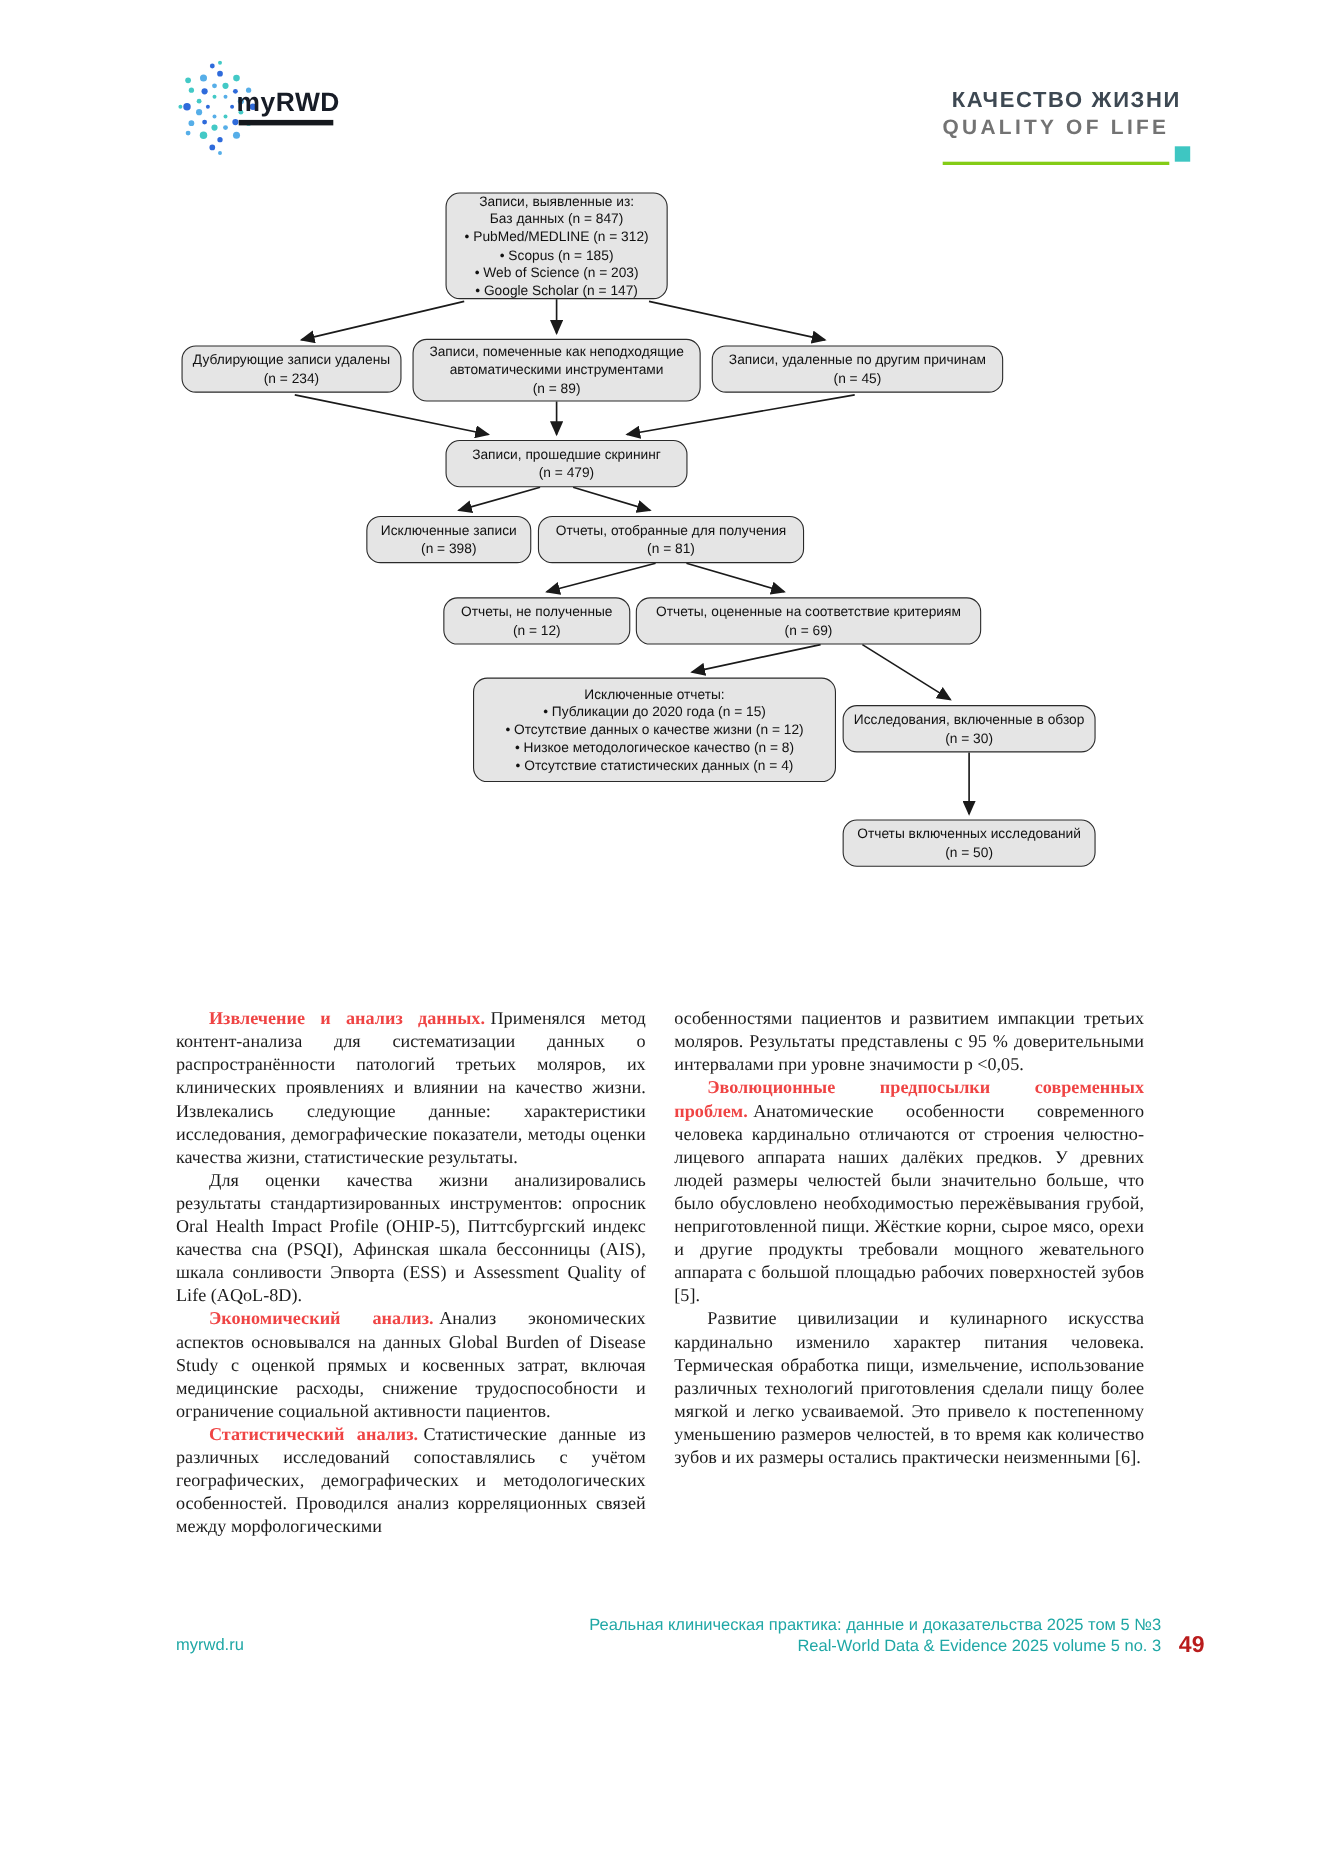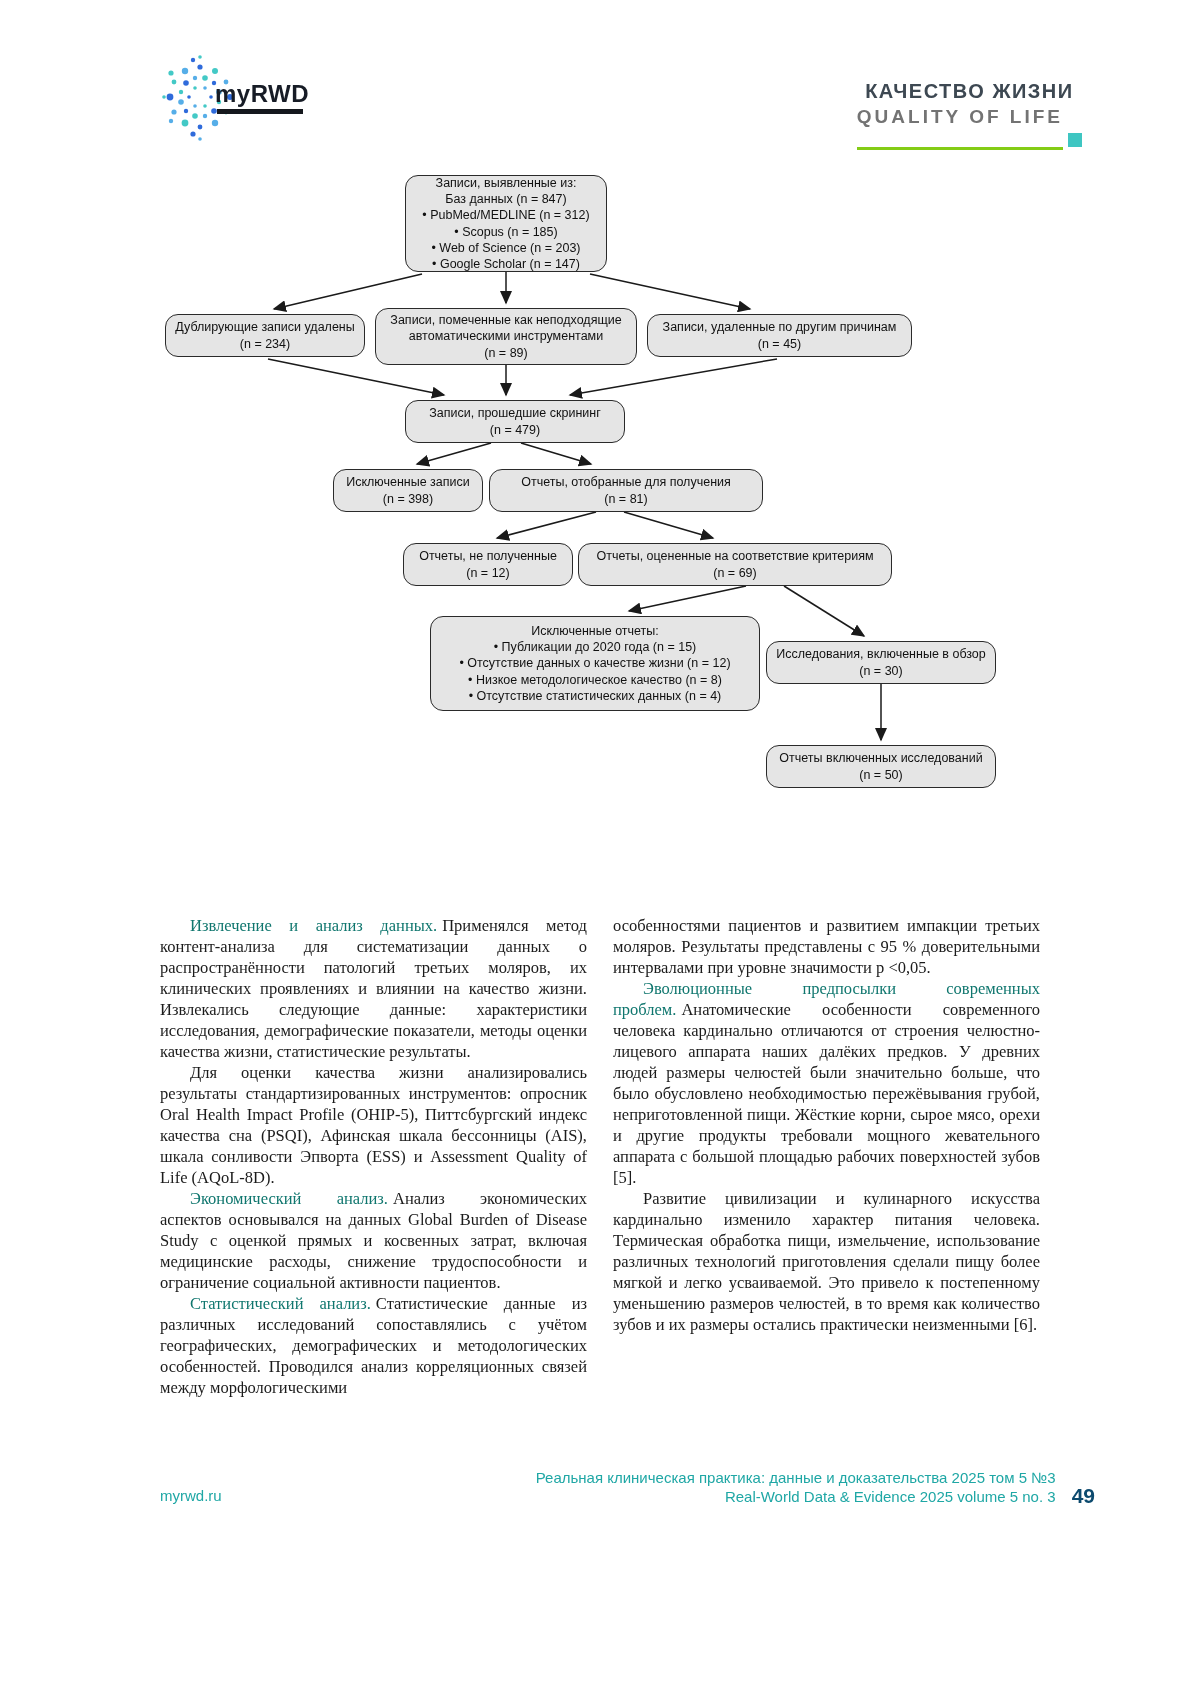--- a/index.html
+++ b/index.html
@@ -30,28 +30,28 @@
   .caption{position:absolute;left:160px;top:841px;width:880px;
            font:italic 16.5px/24px "Liberation Serif",serif;color:#2f5ec6;}
   .cap-label{font-weight:bold;margin-right:6px;}
 
   
   .columns{position:absolute;left:160px;top:915px;width:880px;display:flex;gap:26px;}
   .col{width:427px;}
   .col p{margin:0;text-align:justify;text-indent:30px;
          font:16.5px/21px "Liberation Serif",serif;color:#1b1b1b;}
   .col p.noindent{text-indent:0;}
-  .lead{font-weight:normal;color:#0f766e;margin-right:5px;}
+  .lead{font-weight:bold;color:#ef4444;margin-right:5px;}
   .section-heading{margin:15px 0 3px 0;font:bold 20px/25px "Liberation Sans",sans-serif;color:#0d85c8;}
 
   
   .footer{position:absolute;left:160px;top:1468px;width:935px;display:flex;align-items:flex-end;}
   .site{font:15px/20px "Liberation Sans",sans-serif;color:#1fa7a5;}
   .footer-journal{margin-left:auto;text-align:right;font:15px/19px "Liberation Sans",sans-serif;color:#1fa7a5;}
-  .page-num{font:bold 21px/21px "Liberation Sans",sans-serif;color:#0c4a6e;margin-left:16px;}
+  .page-num{font:bold 21px/21px "Liberation Sans",sans-serif;color:#b91c1c;margin-left:16px;}
 </style>
 </head>
 <body>
 
 <div class="page">
 
   <div class="logo">
     <svg width="92" height="92" viewBox="0 0 92 92">
       <g>
         <circle cx="70" cy="42" r="3" fill="#2f6bdb"></circle>
@@ -151,21 +151,21 @@
 (n = 45)</span>
       </div>
     <div class="fbox" style="left:255px;top:235px;width:220px;height:43px;">
       <span class="ftext">Записи, прошедшие скрининг
 (n = 479)</span>
       </div>
     <div class="fbox" style="left:183px;top:304px;width:150px;height:43px;">
       <span class="ftext">Исключенные записи
 (n = 398)</span>
       </div>
-    <div class="fbox" style="left:339px;top:304px;width:274px;height:43px;">
+    <div class="fbox" style="left:339px;top:304px;width:242px;height:43px;">
       <span class="ftext">Отчеты, отобранные для получения
 (n = 81)</span>
       </div>
     <div class="fbox" style="left:253px;top:378px;width:170px;height:43px;">
       <span class="ftext">Отчеты, не полученные
 (n = 12)</span>
       </div>
     <div class="fbox" style="left:428px;top:378px;width:314px;height:43px;">
       <span class="ftext">Отчеты, оцененные на соответствие критериям
 (n = 69)</span>

